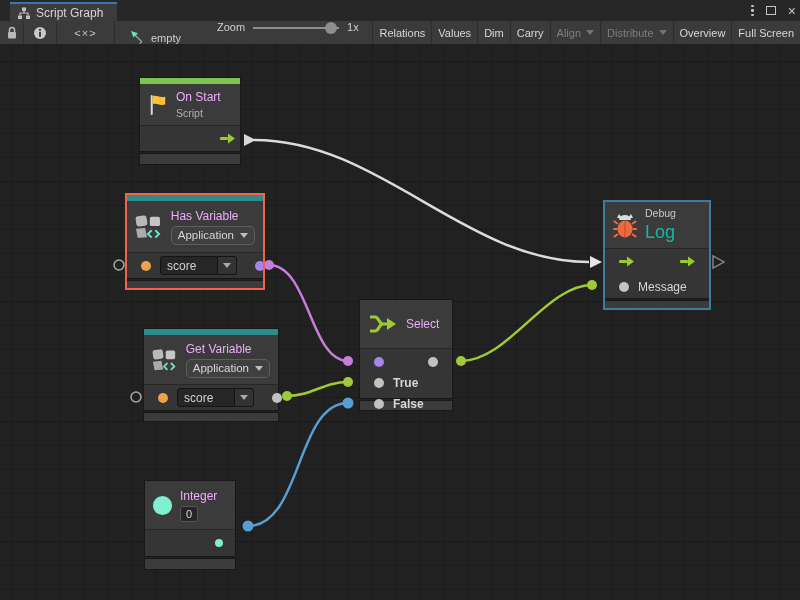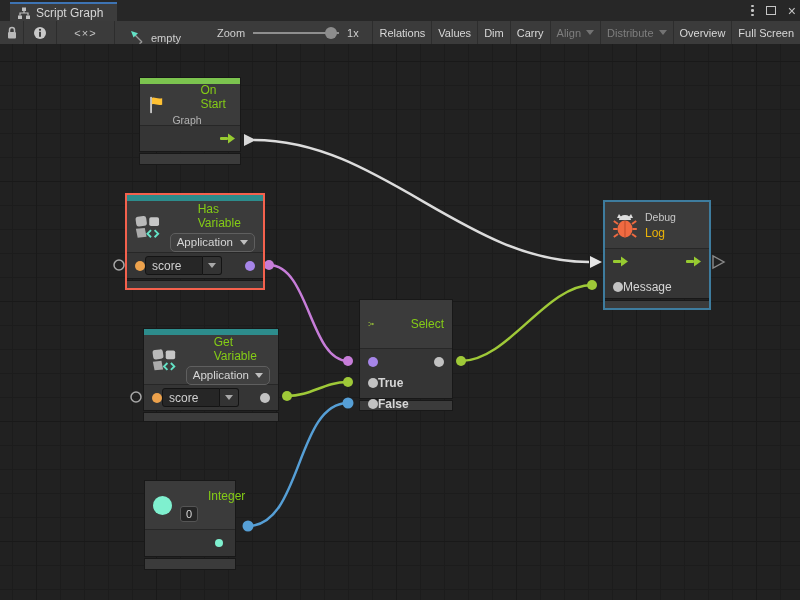--- a/index.html
+++ b/index.html
@@ -16,21 +16,21 @@
   .dots3 { display:flex; flex-direction:column; gap:2px; }
   .dots3 i { width:2.5px; height:2.5px; background:#c5c5c5; border-radius:50%; }
   .maxbox { width:10px; height:9px; border:1.5px solid #c5c5c5; }
   .closex { font-size:14px; line-height:10px; }
 
   
   .toolbar { height:23px; background:#3b3b3b; display:flex; align-items:stretch; font-size:11px; color:#d4d4d4; }
   .tb-cell { display:flex; align-items:center; justify-content:center; border-right:1px solid #2d2d2d; }
   .tb-lock { width:24px; } .tb-info { width:33px; } .tb-code { width:58px; color:#c3c3c3; font-size:11px; letter-spacing:1px; }
   .sel-group { display:flex; align-items:flex-end; gap:6px; margin-left:14px; color:#cfcfcf; }
-  .zoom-group { display:flex; align-items:center; margin-left:36px; }
+  .zoom-group { display:flex; margin-left:36px; }
   .zoom-label { color:#cfcfcf; margin-right:8px; }
   .slider { position:relative; width:86px; height:14px; }
   .slider .track { position:absolute; left:0; right:0; top:6px; height:2px; background:#8f8f8f; }
   .slider .thumb { position:absolute; right:2px; top:1px; width:12px; height:12px; border-radius:50%; background:#8d8d8d; }
   .zoom-level { margin-left:8px; color:#cfcfcf; }
   .tb-buttons { margin-left:auto; display:flex; align-items:stretch; }
   .tb-btn { display:flex; align-items:center; gap:5px; padding:0 6px; border-left:1px solid #2d2d2d; color:#d8d8d8; white-space:nowrap; }
   .tb-btn.disabled { color:#7e7e7e; }
   .caret-down { width:0; height:0; border-left:4px solid transparent; border-right:4px solid transparent; border-top:5px solid currentColor; opacity:.85; }
 
@@ -46,24 +46,24 @@
   .wires { position:absolute; inset:0; }
 
   
   .node { position:absolute; font-size:12px; color:#e4e4e4; }
   .node .body { box-shadow:0 0 0 1px #181818; }
   .node .footer { box-shadow:0 0 0 1px #181818; background:#3b3b3b; margin-top:3px; }
   .colorbar { height:6px; }
   .bar-green { background:#7cc44f; } .bar-teal { background:#2d8c8c; }
   .hdr { background:#3b3b3b; display:flex; align-items:center; gap:8px; padding:0 8px; }
   .hdr .tcol { display:flex; flex-direction:column; gap:3px; }
-  .title { font-size:12px; color:#84cc16;margin-left:28px; }
+  .title { font-size:12px; color:#f0abfc; }
   .subtitle { font-size:10.5px; color:#b2b2b2; }
   .ports { background:#353535; border-top:1px solid #272727; }
-  .prow { display:flex; align-items:center; padding:0 8px; }
+  .prow { display:flex; align-items:center; gap:9px; padding:0 14px; }
   .dot { width:10px; height:10px; border-radius:50%; flex:0 0 auto; }
   .dot-orange { background:#eda24c; } .dot-purple { background:#a685e8; }
   .dot-gray { background:#c2c2c2; } .dot-mint { width:8px; height:8px; background:#7ff0cf; }
   .plabel { color:#d6d6d6; font-size:12px; }
   .spacer { flex:1; }
 
   .drop { display:flex; align-items:center; justify-content:space-between; gap:6px;
     background:#404040; border:1px solid #5f5f5f; border-radius:5px; height:19px; padding:0 6px;
     color:#d6d6d6; font-size:11.5px;text-align:center; }
   .score-grp { display:flex; align-items:stretch; height:19px; }
@@ -100,21 +100,21 @@
   #node-select .ports { height:50px; padding-top:2px;font-weight:bold; }
   #node-select .prow { height:21px; }
   #node-select .footer { height:9px; }
 
   #node-debug { left:605px; top:158px; width:104px; outline:2px solid #3e7c9e; }
   #node-debug .hdr { height:46px; }
   #node-debug .ports { height:50px; }
   #node-debug .prow { height:25px; }
   #node-debug .footer { height:7px; }
   .surtitle { font-size:10.5px; color:#c9c9c9; }
-  .bigtitle { font-size:12px; color:#eab308; }
+  .bigtitle { font-size:18px; color:#14b8a6; }
 </style>
 </head>
 <body>
 
 <div class="app">
 
   <div class="tabbar">
     <div class="tab">
       <svg width="12" height="12" viewBox="0 0 12 12">
         <rect x="4" y="0.5" width="4" height="3.5" fill="#c0c0c0"></rect>
@@ -229,21 +229,21 @@
     <div class="node" id="node-onstart">
       <div class="body">
         <div class="colorbar bar-green"></div>
         <div class="hdr">
           <svg width="20" height="24" viewBox="0 0 22 24">
             <rect x="3" y="1" width="2.2" height="22" rx="1" fill="#d9d9d9"></rect>
             <path d="M5.2,2.5 C9,0.5 12,4.5 19,2.8 L19,11.5 C12,13.2 9,9.2 5.2,11.2 Z" fill="#ffc133"></path>
           </svg>
           <div class="tcol">
             <span class="title">On Start</span>
-            <span class="subtitle">Graph</span>
+            <span class="subtitle">Script</span>
           </div>
         </div>
         <div class="ports">
           <svg width="15" height="11" viewBox="0 0 15 11">
             <rect x="0" y="4" width="8" height="3" rx="1" fill="#97cb31"></rect>
               <polygon points="8,0.5 15,5.5 8,10.5" fill="#97cb31"></polygon>
           </svg>
         </div>
       </div>
       <div class="footer"></div>

